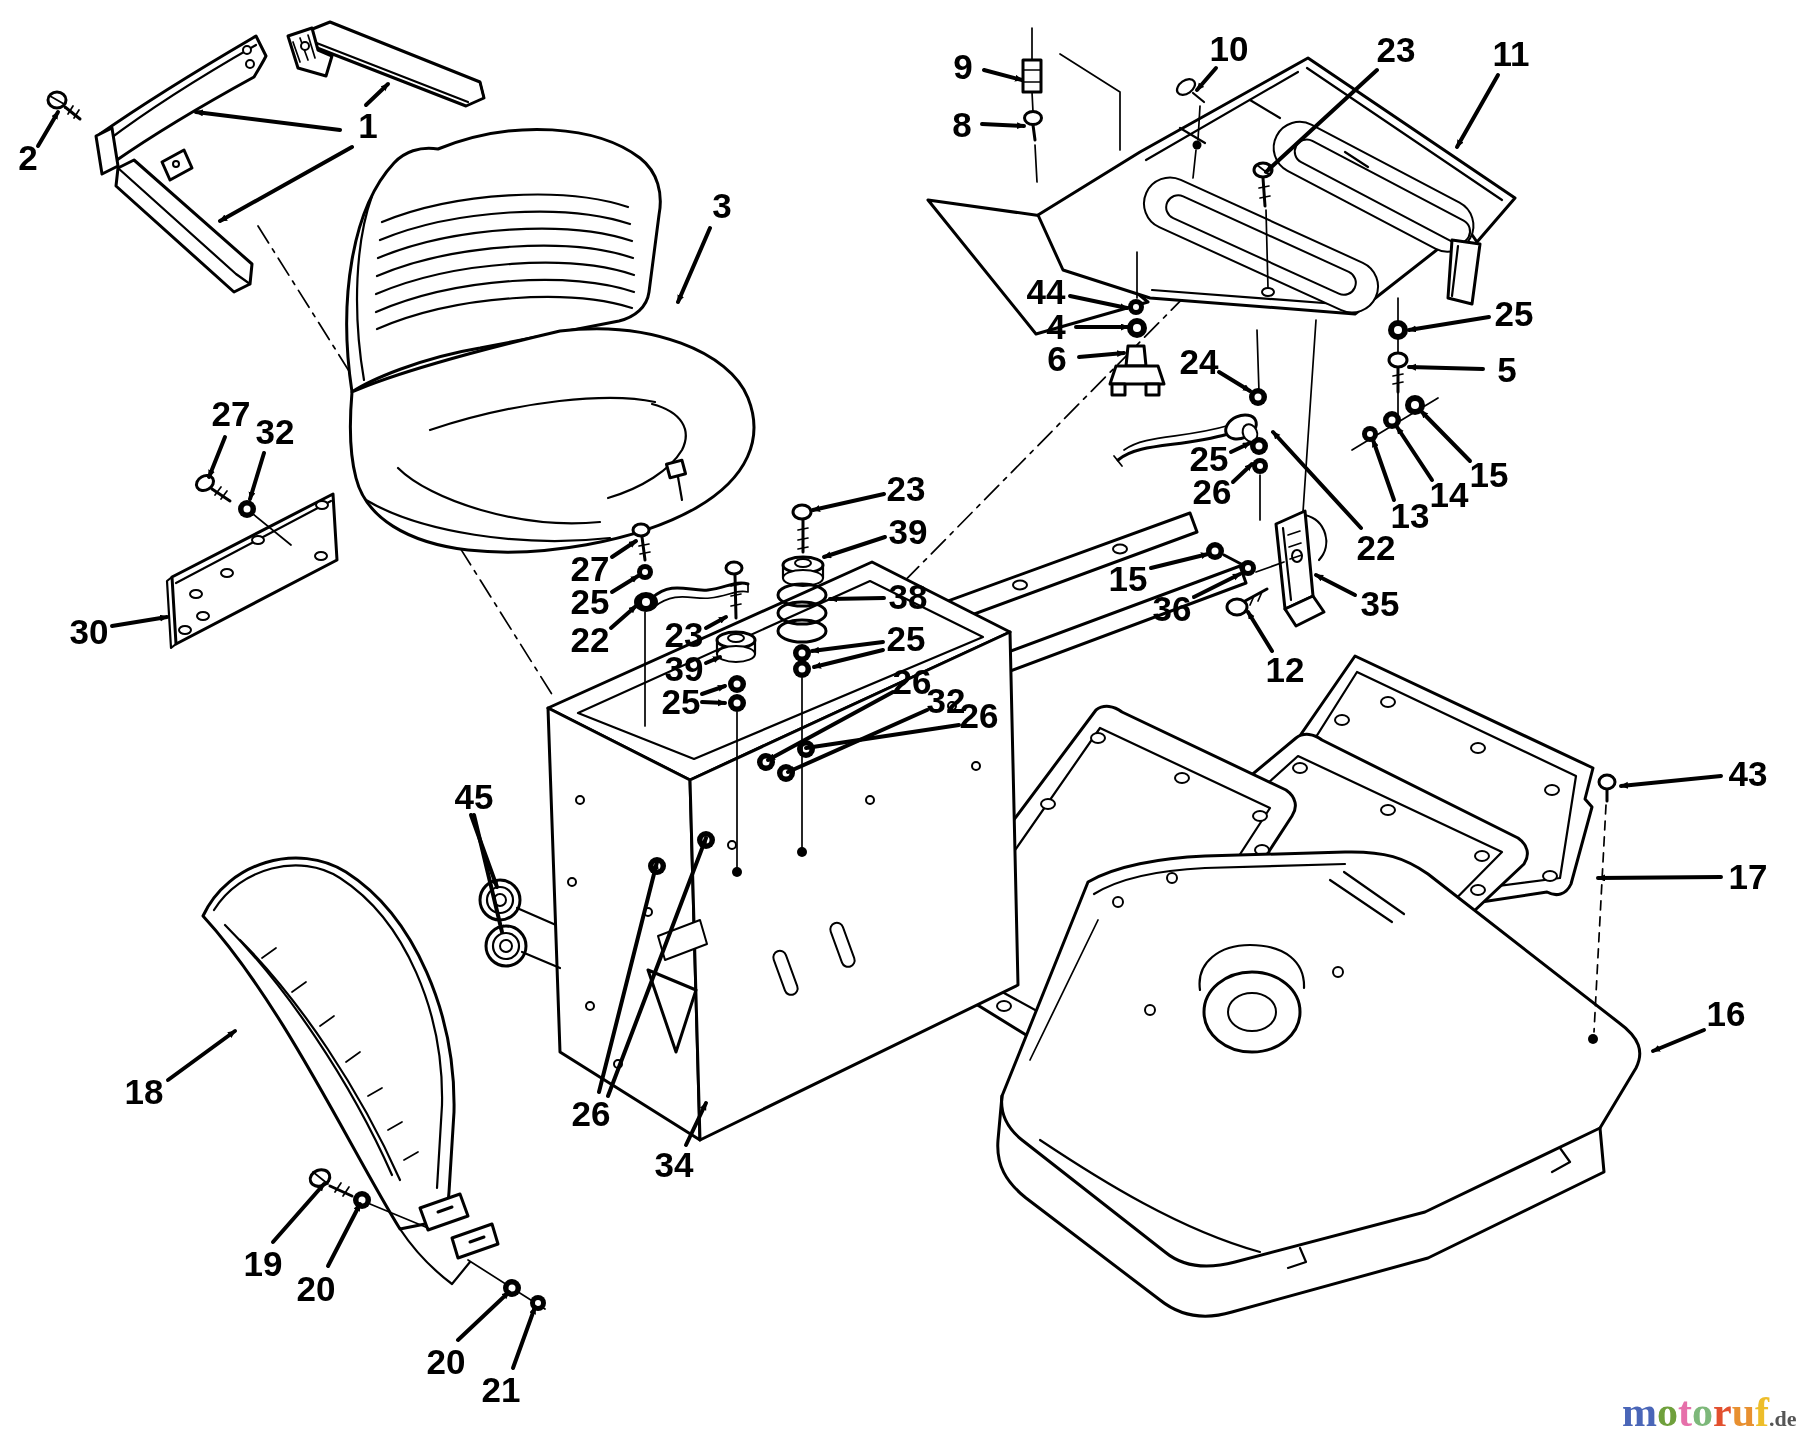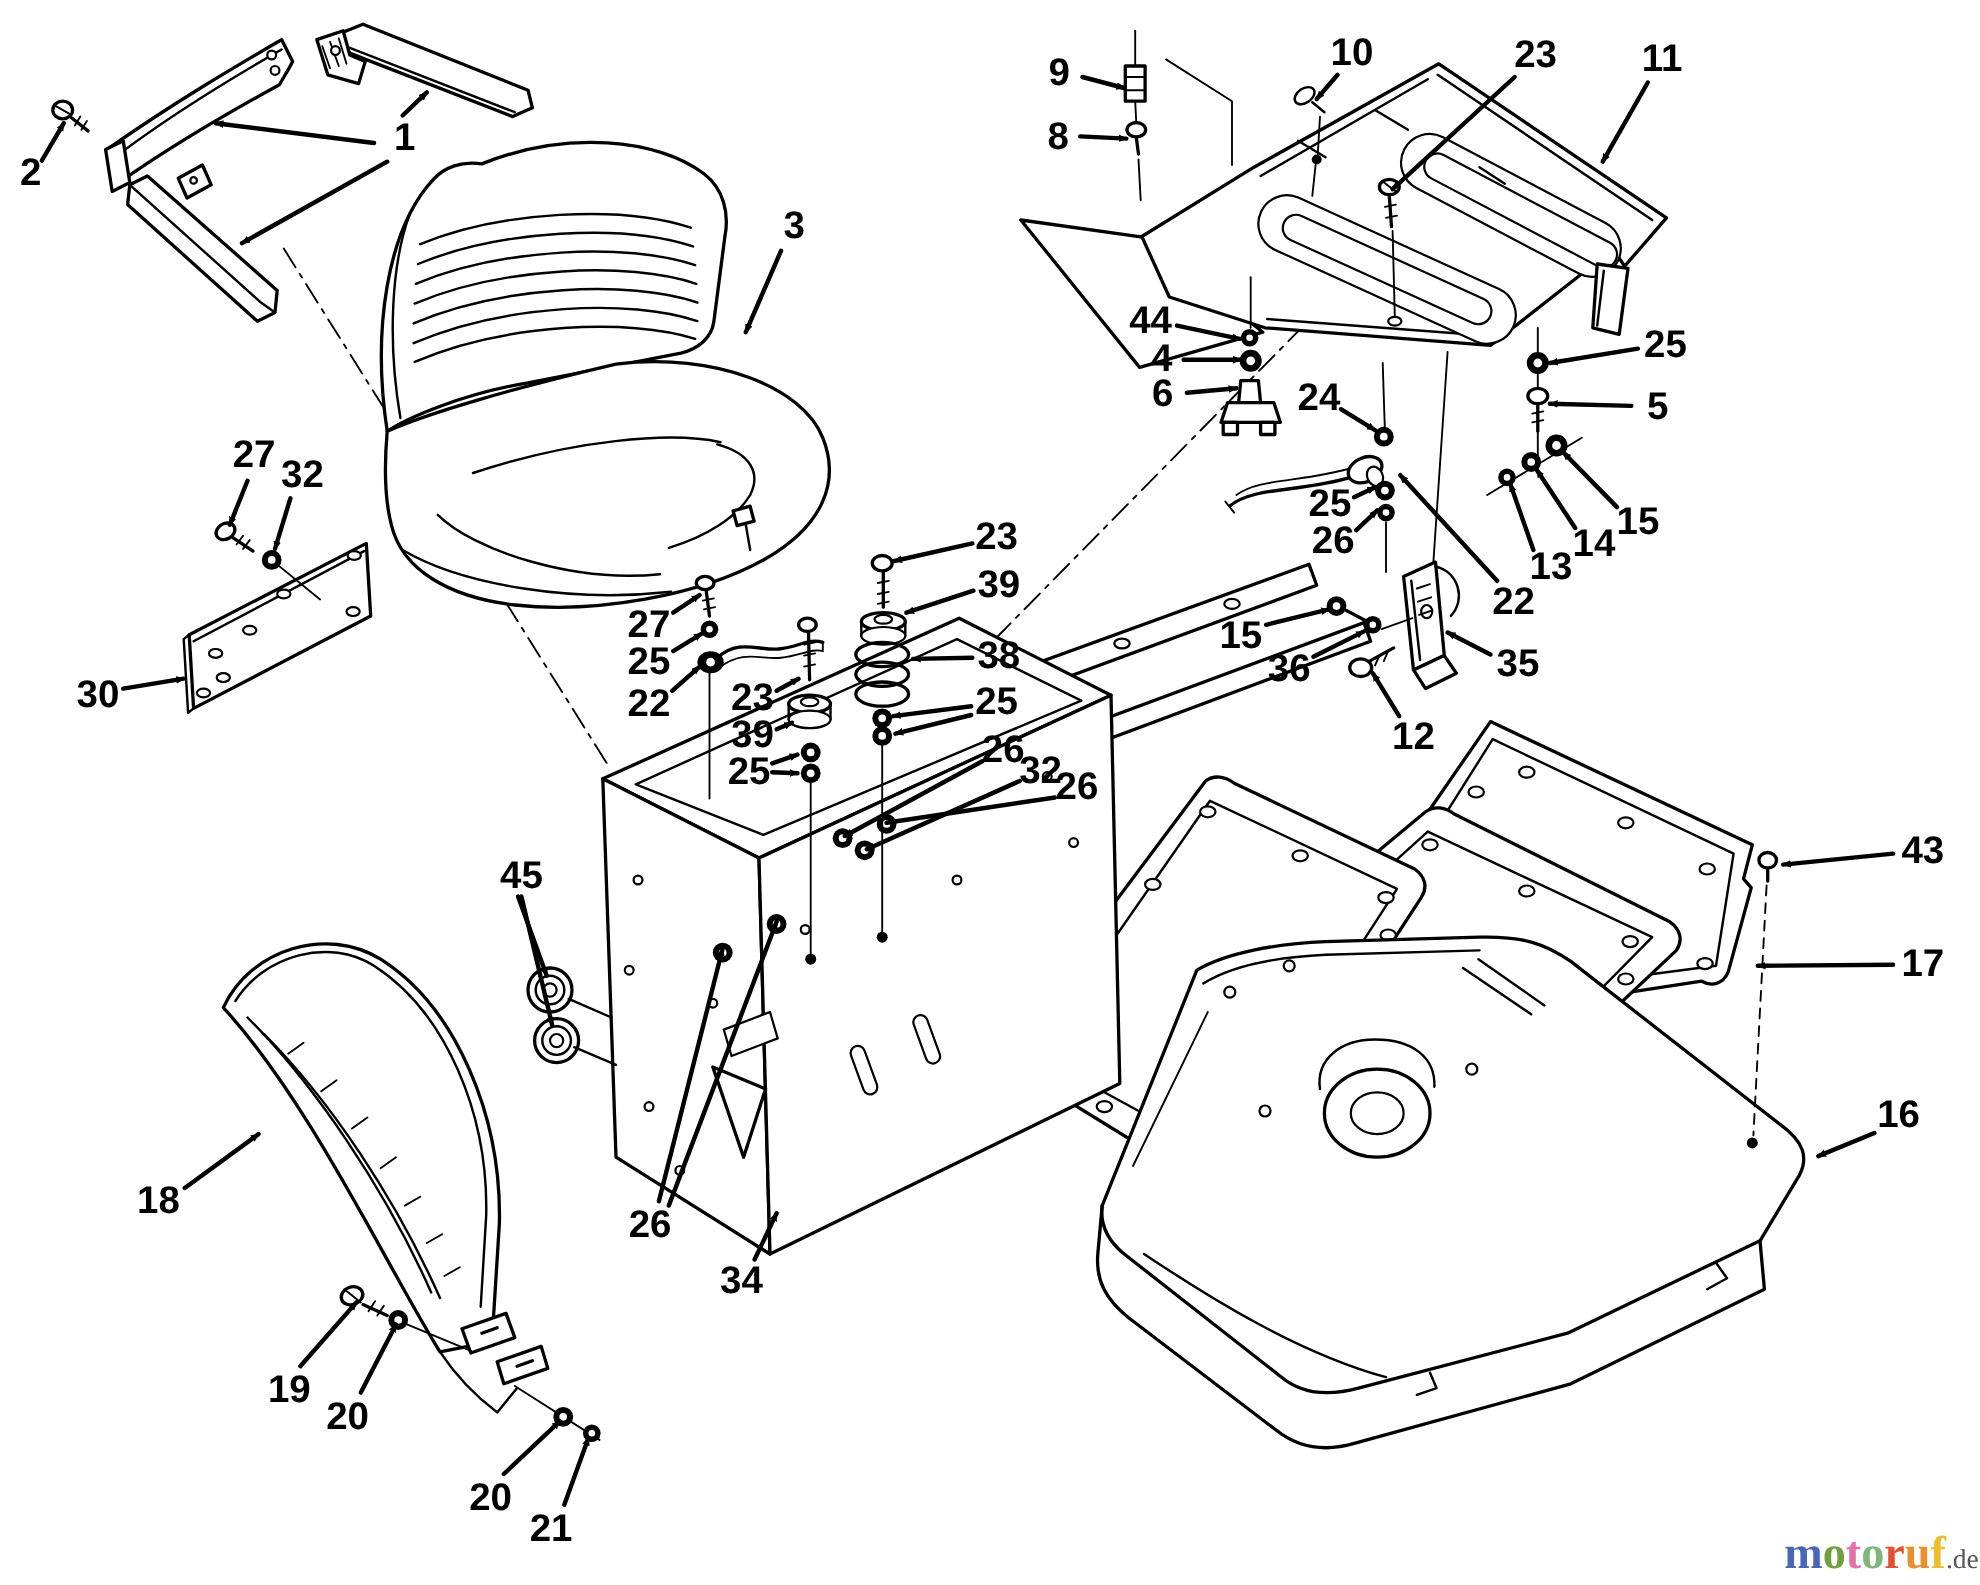--- a/index.html
+++ b/index.html
@@ -13,21 +13,21 @@
   .w{fill:#fff;stroke:#000;stroke-width:3;stroke-linejoin:round}
   .w2{fill:#fff;stroke:#000;stroke-width:2;stroke-linejoin:round}
   .b{fill:#000;stroke:none}
   .dashA{stroke-dasharray:20 7 4 7}
   .dashB{stroke-dasharray:9 7}
   .callout{font:bold 35px "Liberation Sans", sans-serif;fill:#000;text-anchor:middle;dominant-baseline:central}
   .leader{stroke:#000;stroke-width:4;stroke-linecap:round}
   #watermark{position:absolute;left:1622px;top:1390px;width:176px;height:46px;
              font-family:"Liberation Serif", serif;font-weight:bold;font-size:42px;line-height:44px;
              white-space:nowrap;}
-  #watermark .suffix{font-size:25px;font-weight:normal;}
+  #watermark .suffix{font-size:22px;font-weight:bold;}
 </style>
 </head>
 <body>
 
 <div class="stage">
 <svg id="art" width="1800" height="1441" viewBox="0 0 1800 1441">
   <defs>
     <marker id="arr" markerWidth="9" markerHeight="8" refX="7" refY="3.5" orient="auto" markerUnits="userSpaceOnUse">
       <path d="M0,0 L8,3.5 L0,7 Z" fill="#000"></path>
     </marker>

